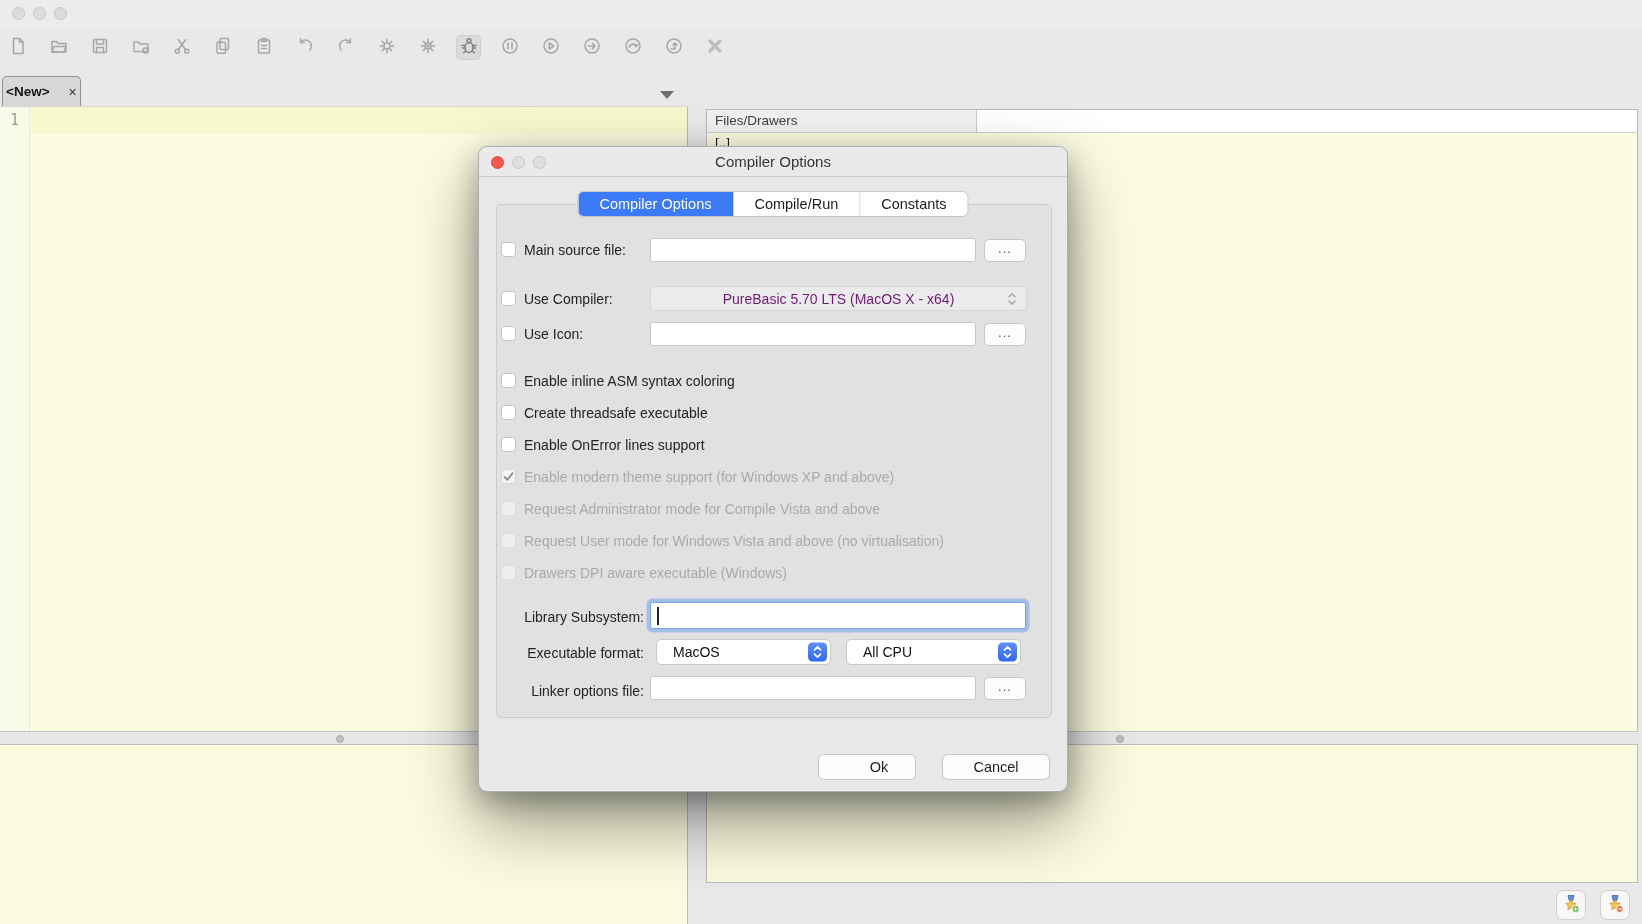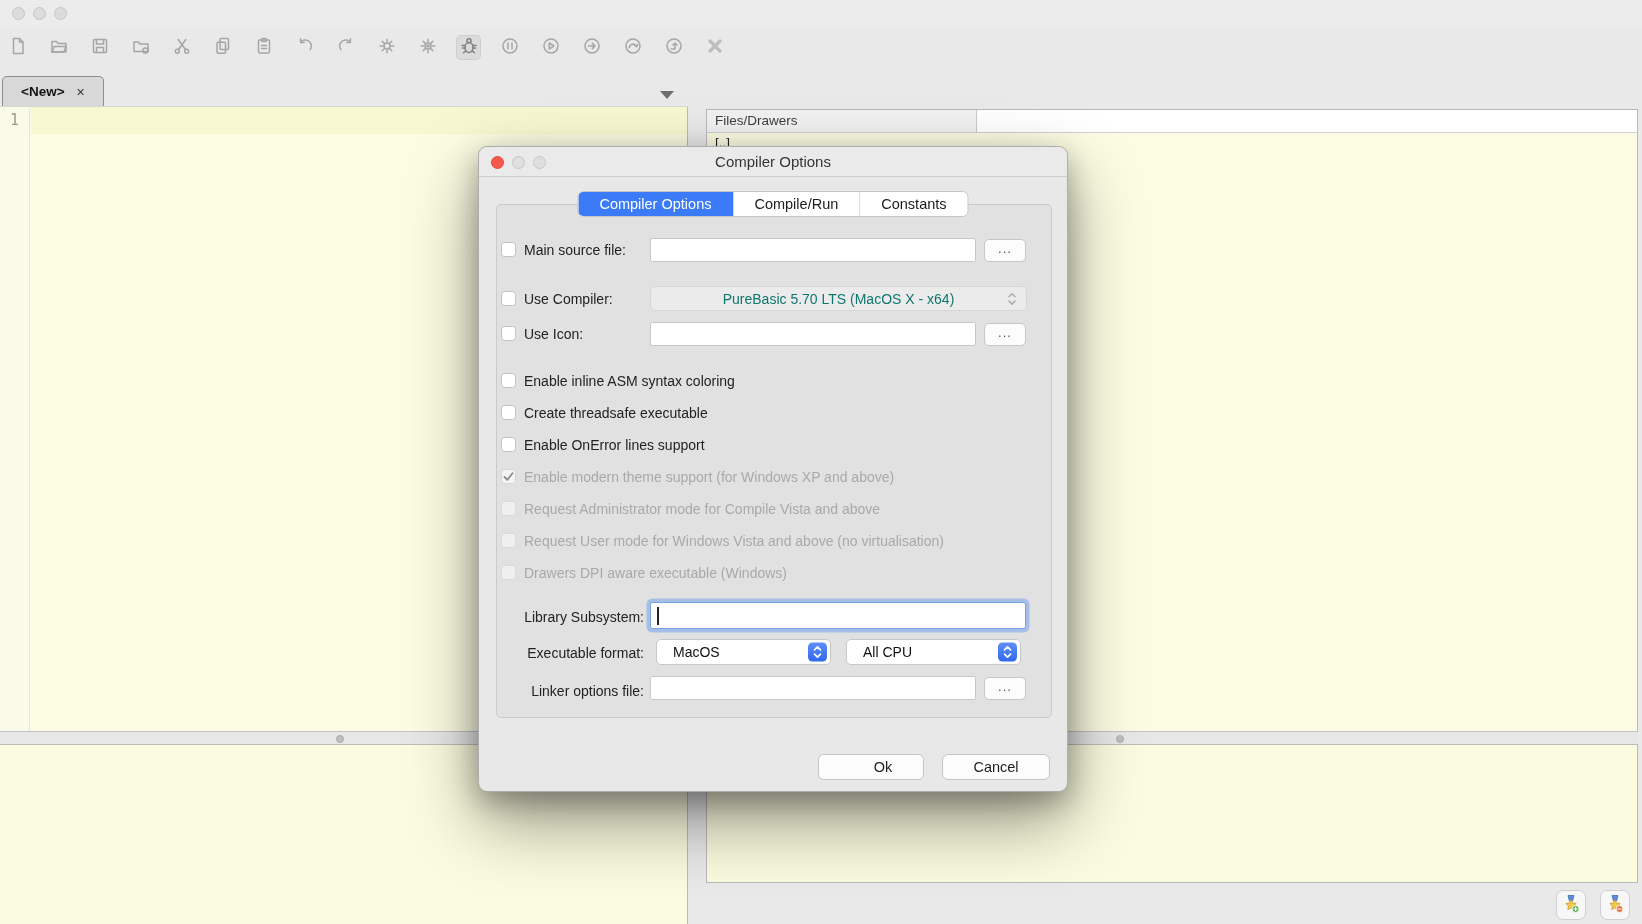--- a/index.html
+++ b/index.html
@@ -15,22 +15,22 @@
 
   .toolbar { position:absolute; left:0; top:28px; width:100%; height:38px; background:#E9E9E9;
              display:flex; align-items:center; padding-left:5px; gap:16px; }
   .tool-btn { width:25px; height:25px; border:none; background:transparent; display:flex;
               align-items:center; justify-content:center; border-radius:5px; padding:0; }
   .tool-btn.active { background:#DBDBDB; box-shadow:inset 0 0 0 1px #CFCFCF; }
 
   
   .tabbar { position:absolute; left:0; top:66px; width:688px; height:41px; background:#E9E9E9; border-bottom:1px solid #D6D6D6; }
   .doc-tab { position:absolute; left:2px; bottom:0; height:30px; background:#D8D8D8; border:1px solid #8F8F8F;
-             border-bottom:none; border-radius:5px 5px 0 0; display:flex; align-items:center; gap:12px;
-             padding:0 18px; font-size:13.5px; font-weight:bold; color:#141414; }
+             border-bottom:none; border-radius:5px 5px 0 0; display:flex; align-items:center; gap:19px;
+             padding:0 3px; font-size:13.5px; font-weight:bold; color:#141414; }
   .doc-tab .tab-close { font-weight:normal; font-size:14px; color:#333; line-height:1; }
   .tab-list-arrow { position:absolute; left:660px; top:91px; width:0; height:0;
                     border-left:7px solid transparent; border-right:7px solid transparent; border-top:8px solid #6F6F6F; }
 
   .editor-top { position:absolute; left:0; top:107px; width:688px; height:624px; background:#FCFCE2; border-right:1px solid #BBBBBB; }
   .gutter { position:absolute; left:0; top:0; width:30px; height:100%; background:#FAFAE8; border-right:1px solid rgba(120,120,80,.14); }
   .line-no { display:block; padding-top:4px; text-align:center; font-family:"DejaVu Sans Mono", monospace; font-size:15px; color:#9C9C8C; }
   .cur-line { position:absolute; left:31px; top:0; right:0; height:27px; background:#F8F8D0; }
 
   .hsplit { position:absolute; height:14px; background:#E7E7E7; border-top:1px solid #C2C2C2; border-bottom:1px solid #BDBDBD; }
@@ -95,21 +95,21 @@
 
   .browse-btn { position:absolute; width:42px; height:23px; background:#FCFCFC; border:1px solid #C6C6C6;
                 border-radius:5px; font-size:13px; color:#555; display:flex; align-items:center; justify-content:center;
                 letter-spacing:1px; padding:0 0 4px 0; }
 
   .popup { position:absolute; background:#FFF; border:1px solid #C8C8C8; border-radius:5px; font-size:14px;
            color:#101010; display:flex; align-items:center; padding-left:16px; }
   .popup .stepper { position:absolute; right:3px; top:50%; transform:translateY(-50%); width:19px; height:19px;
                     background:linear-gradient(#5F8FF8,#3068EE); border-radius:4.5px;
                     display:flex; align-items:center; justify-content:center; }
-  .popup.disabled { background:#EBEBEB; border-color:#D6D6D6; color:#0f766e; justify-content:center; padding-left:0; }
+  .popup.disabled { background:#EBEBEB; border-color:#D6D6D6; color:#701a75; justify-content:center; padding-left:0; }
   .popup.disabled .stepper { background:transparent; right:5px; }
 
   .dlg-btn { position:absolute; height:26px; background:#FCFCFC; border:1px solid #C4C4C4; border-radius:5.5px;
              font-size:14.5px; color:#1E1E1E; display:flex; align-items:center; justify-content:center;
              font-family:"Liberation Sans", sans-serif; }
 </style>
 </head>
 <body>
 
 <div id="app">
@@ -367,16 +367,16 @@
         <svg width="13" height="17" viewBox="0 0 13 17">
             <path d="M3.5 6.4l3-3 3 3M3.5 10.6l3 3 3-3" fill="none" stroke="#FFF" stroke-width="1.7" stroke-linecap="round" stroke-linejoin="round"></path>
           </svg>
       </span>
     </div>
 
     <span class="dlg-label right" style="top:536px;">Linker options file:</span>
     <div class="textfield" style="left:171px; top:529px; width:326px; height:24px;"></div>
     <button class="browse-btn" style="left:505px; top:530px;">...</button>
 
-    <button class="dlg-btn" style="left:339px; top:607px; width:106px;padding-left:24px;">Ok</button>
+    <button class="dlg-btn" style="left:339px; top:607px; width:98px;padding-left:24px;">Ok</button>
     <button class="dlg-btn" style="left:463px; top:607px; width:108px;border-radius:6px;">Cancel</button>
   </div>
 </div>
 
 </body></html>

